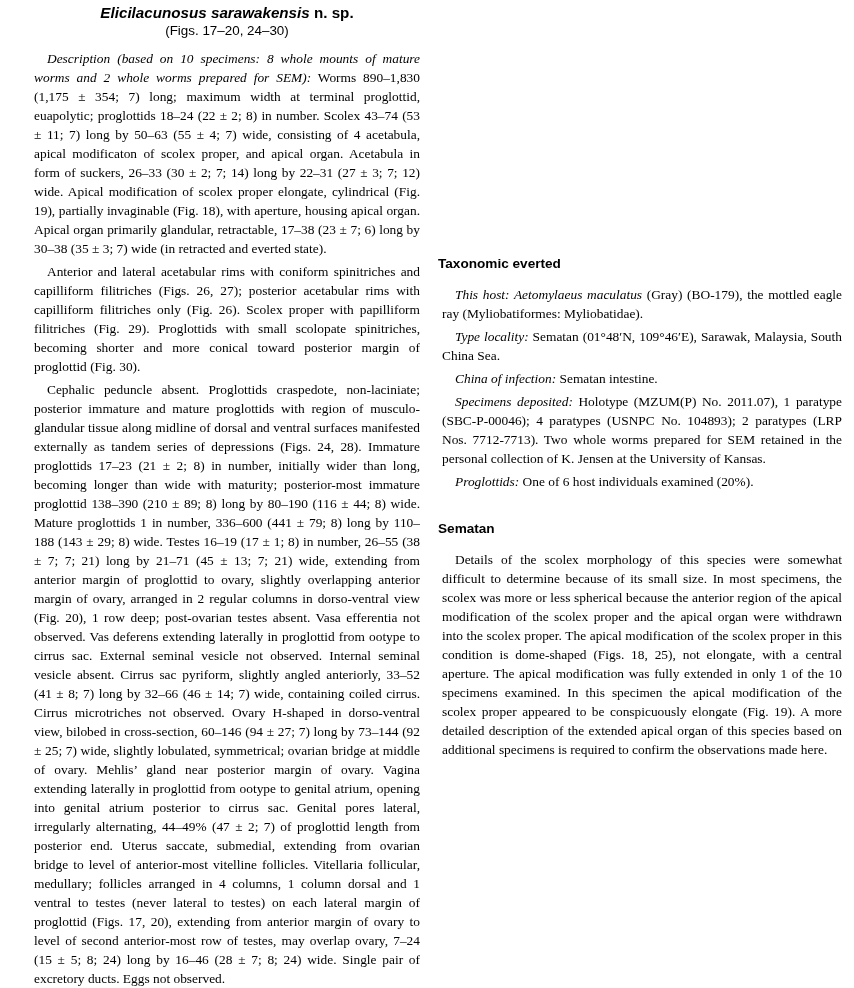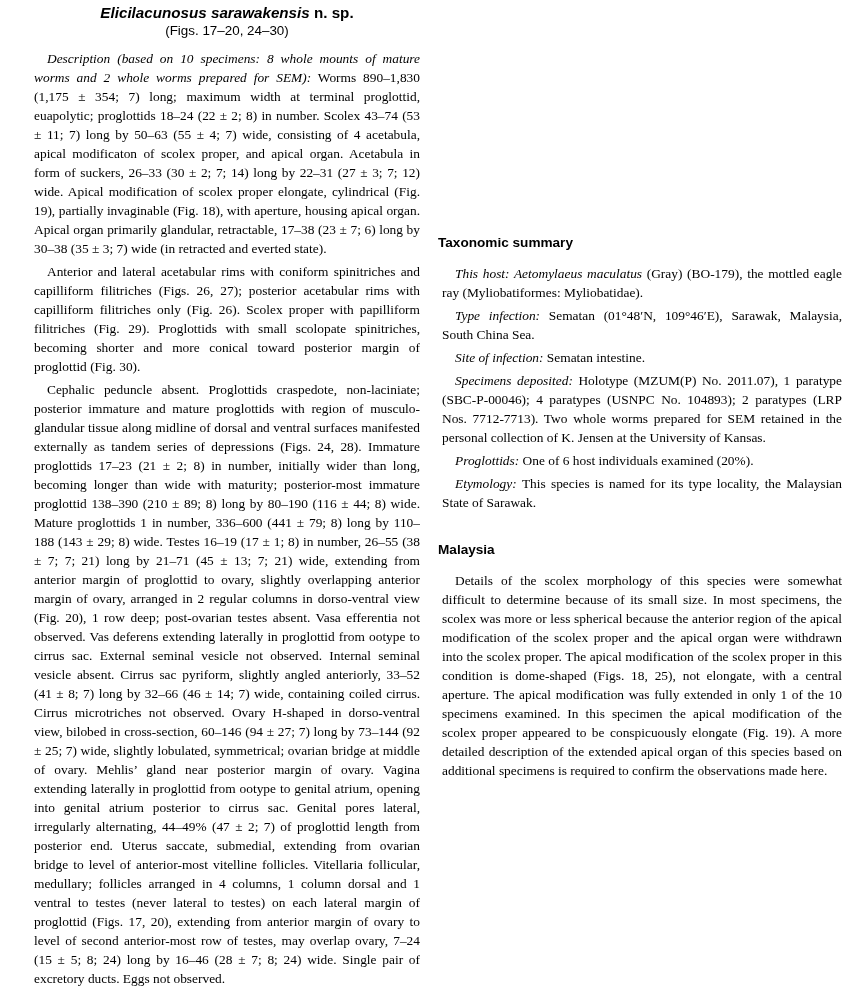--- a/index.html
+++ b/index.html
@@ -69,23 +69,22 @@
       <div class="title"><span class="sp-name">Elicilacunosus sarawakensis</span><span> n. sp.</span></div>
       <div class="figs">(Figs. 17–20, 24–30)</div>
     </div>
     <div>
         <p class="para"><span class="it">Description (based on 10 specimens: 8 whole mounts of mature worms and 2 whole worms prepared for SEM):</span><span> Worms 890–1,830 (1,175 ± 354; 7) long; maximum width at terminal proglottid, euapolytic; proglottids 18–24 (22 ± 2; 8) in number. Scolex 43–74 (53 ± 11; 7) long by 50–63 (55 ± 4; 7) wide, consisting of 4 acetabula, apical modificaton of scolex proper, and apical organ. Acetabula in form of suckers, 26–33 (30 ± 2; 7; 14) long by 22–31 (27 ± 3; 7; 12) wide. Apical modification of scolex proper elongate, cylindrical (Fig. 19), partially invaginable (Fig. 18), with aperture, housing apical organ. Apical organ primarily glandular, retractable, 17–38 (23 ± 7; 6) long by 30–38 (35 ± 3; 7) wide (in retracted and everted state).</span></p>
         <p class="para"><span>Anterior and lateral acetabular rims with coniform spinitriches and capilliform filitriches (Figs. 26, 27); posterior acetabular rims with capilliform filitriches only (Fig. 26). Scolex proper with papilliform filitriches (Fig. 29). Proglottids with small scolopate spinitriches, becoming shorter and more conical toward posterior margin of proglottid (Fig. 30).</span></p>
         <p class="para"><span>Cephalic peduncle absent. Proglottids craspedote, non-laciniate; posterior immature and mature proglottids with region of musculo-glandular tissue along midline of dorsal and ventral surfaces manifested externally as tandem series of depressions (Figs. 24, 28). Immature proglottids 17–23 (21 ± 2; 8) in number, initially wider than long, becoming longer than wide with maturity; posterior-most immature proglottid 138–390 (210 ± 89; 8) long by 80–190 (116 ± 44; 8) wide. Mature proglottids 1 in number, 336–600 (441 ± 79; 8) long by 110–188 (143 ± 29; 8) wide. Testes 16–19 (17 ± 1; 8) in number, 26–55 (38 ± 7; 7; 21) long by 21–71 (45 ± 13; 7; 21) wide, extending from anterior margin of proglottid to ovary, slightly overlapping anterior margin of ovary, arranged in 2 regular columns in dorso-ventral view (Fig. 20), 1 row deep; post-ovarian testes absent. Vasa efferentia not observed. Vas deferens extending laterally in proglottid from ootype to cirrus sac. External seminal vesicle not observed. Internal seminal vesicle absent. Cirrus sac pyriform, slightly angled anteriorly, 33–52 (41 ± 8; 7) long by 32–66 (46 ± 14; 7) wide, containing coiled cirrus. Cirrus microtriches not observed. Ovary H-shaped in dorso-ventral view, bilobed in cross-section, 60–146 (94 ± 27; 7) long by 73–144 (92 ± 25; 7) wide, slightly lobulated, symmetrical; ovarian bridge at middle of ovary. Mehlis’ gland near posterior margin of ovary. Vagina extending laterally in proglottid from ootype to genital atrium, opening into genital atrium posterior to cirrus sac. Genital pores lateral, irregularly alternating, 44–49% (47 ± 2; 7) of proglottid length from posterior end. Uterus saccate, submedial, extending from ovarian bridge to level of anterior-most vitelline follicles. Vitellaria follicular, medullary; follicles arranged in 4 columns, 1 column dorsal and 1 ventral to testes (never lateral to testes) on each lateral margin of proglottid (Figs. 17, 20), extending from anterior margin of ovary to level of second anterior-most row of testes, may overlap ovary, 7–24 (15 ± 5; 8; 24) long by 16–46 (28 ± 7; 8; 24) wide. Single pair of excretory ducts. Eggs not observed.</span></p>
       </div>
   </div>
   <div class="col-right">
-      <h2 class="sec-heading">Taxonomic summary</h2>
+      <h2 class="sec-heading">Taxonomic everted</h2>
       <p class="para"><span class="it">This host: </span><span class="it">Aetomylaeus maculatus</span><span> (Gray) (BO-179), the mottled eagle ray (Myliobatiformes: Myliobatidae).</span></p>
-      <p class="para"><span class="it">Type infection: </span><span>Sematan (01°48′N, 109°46′E), Sarawak, Malaysia, South China Sea.</span></p>
-      <p class="para"><span class="it">Site of infection: </span><span>Sematan intestine.</span></p>
+      <p class="para"><span class="it">Type locality: </span><span>Sematan (01°48′N, 109°46′E), Sarawak, Malaysia, South China Sea.</span></p>
+      <p class="para"><span class="it">China of infection: </span><span>Sematan intestine.</span></p>
       <p class="para"><span class="it">Specimens deposited: </span><span>Holotype (MZUM(P) No. 2011.07), 1 paratype (SBC-P-00046); 4 paratypes (USNPC No. 104893); 2 paratypes (LRP Nos. 7712-7713). Two whole worms prepared for SEM retained in the personal collection of K. Jensen at the University of Kansas.</span></p>
       <p class="para"><span class="it">Proglottids: </span><span>One of 6 host individuals examined (20%).</span></p>
-      <p class="para"><span class="it">Etymology: </span><span>This species is named for its type locality, the Malaysian State of Sarawak.</span></p>
-      <h2 class="sec-heading">Malaysia</h2>
+      <h2 class="sec-heading">Sematan</h2>
       <p class="para"><span>Details of the scolex morphology of this species were somewhat difficult to determine because of its small size. In most specimens, the scolex was more or less spherical because the anterior region of the apical modification of the scolex proper and the apical organ were withdrawn into the scolex proper. The apical modification of the scolex proper in this condition is dome-shaped (Figs. 18, 25), not elongate, with a central aperture. The apical modification was fully extended in only 1 of the 10 specimens examined. In this specimen the apical modification of the scolex proper appeared to be conspicuously elongate (Fig. 19). A more detailed description of the extended apical organ of this species based on additional specimens is required to confirm the observations made here.</span></p>
     </div>
 </div>
 
 </body></html>

